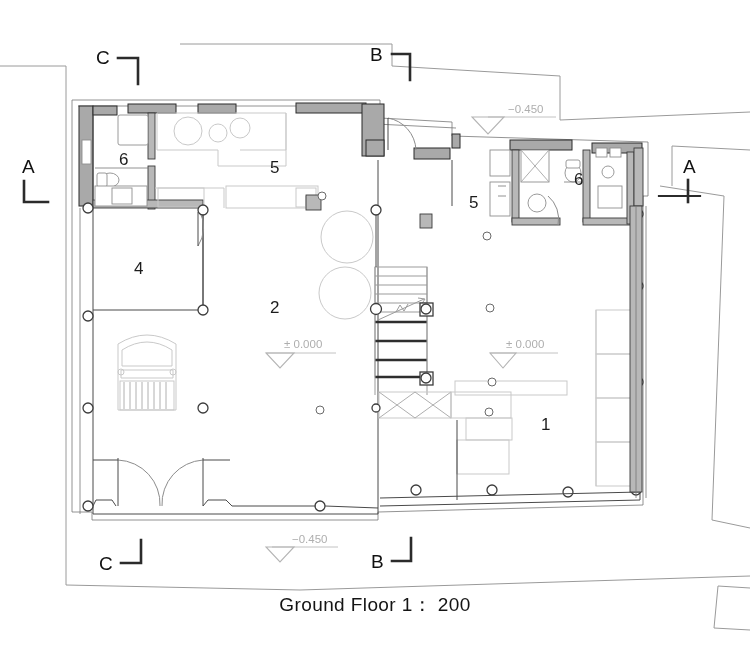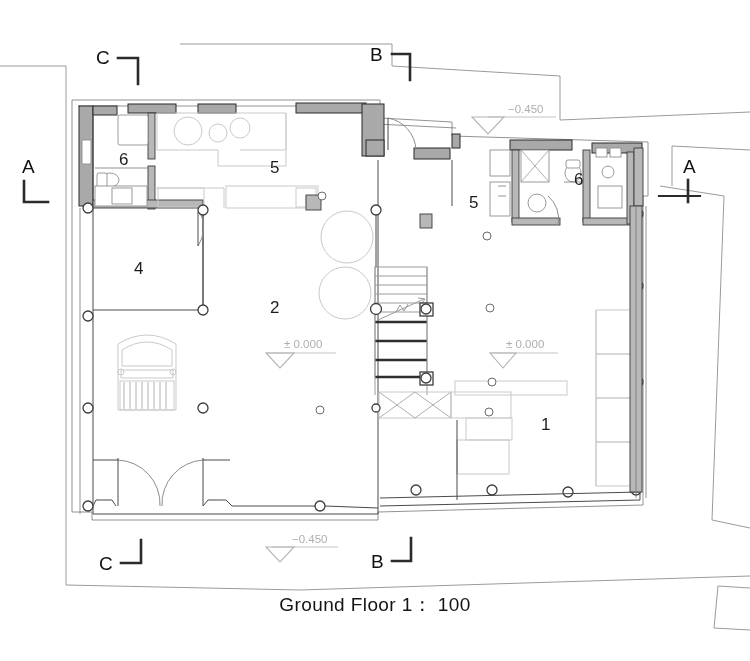--- a/index.html
+++ b/index.html
@@ -364,14 +364,14 @@
       <text class="room-num" x="574" y="185">6</text>
       <text class="room-num" x="134" y="274">4</text>
       <text class="room-num" x="270" y="313">2</text>
       <text class="room-num" x="541" y="430">1</text>
     </g>
 
   </svg>
 </div>
 
 <div id="title-bar">
-  <span id="plan-title">Ground Floor 1： 100</span>
+  <span id="plan-title">Ground Floor 1： 200</span>
 </div>
 
 </body></html>

